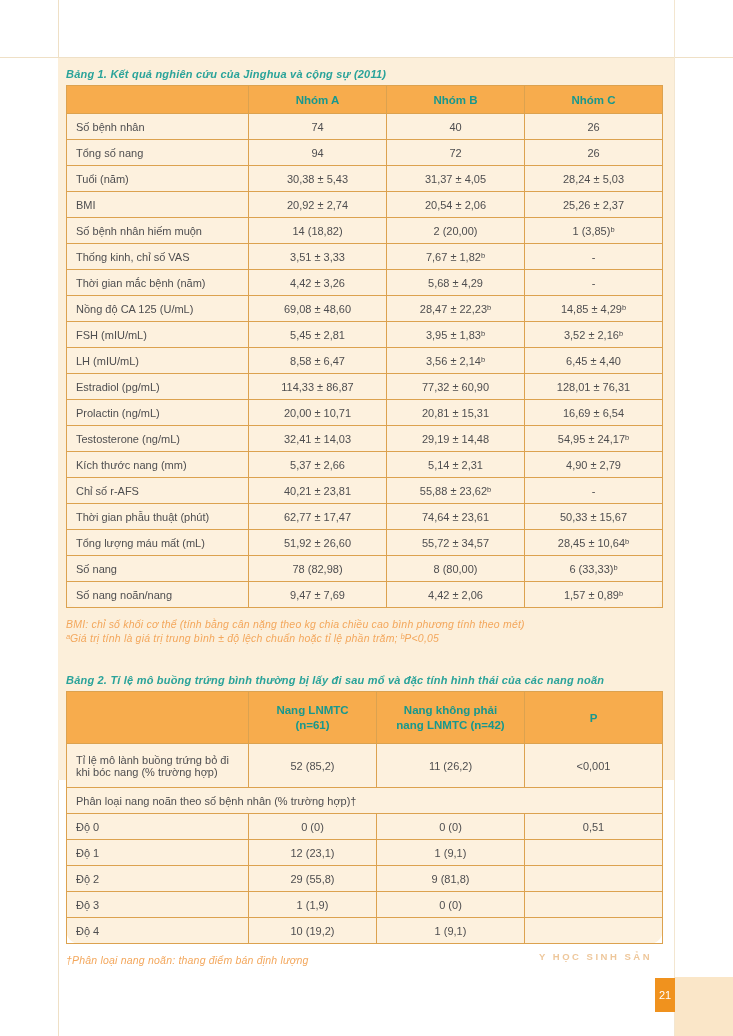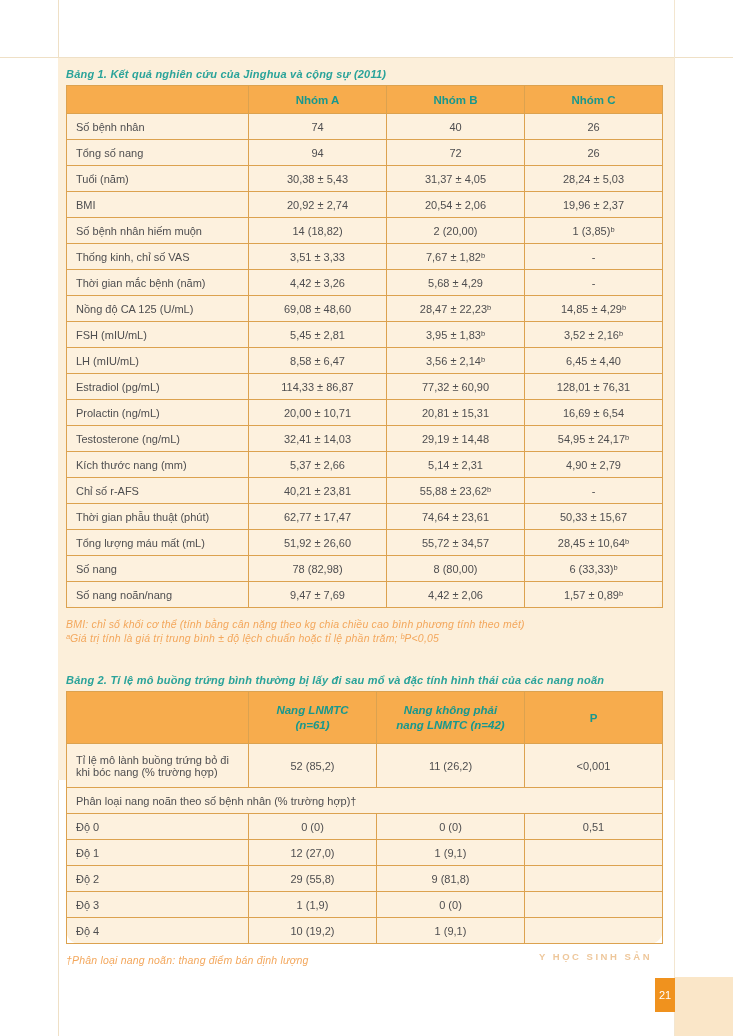--- a/index.html
+++ b/index.html
@@ -25,21 +25,21 @@
     overflow:hidden;
   }
   th{background:#f7ac4d;color:#17988e;font-weight:bold;font-size:11.5px;}
   td.lbl{text-align:left;padding-left:9px;}
   .t1 tr{height:26px;}
   .t1 tr.hdr{height:28px;}
   .t2 tr{height:26px;}
   .t2 tr.hdr{height:52px;}
   .t2 tr.tall{height:44px;}
   .t2 td.section{text-align:left;padding-left:9px;}
-  .hdr2line{line-height:15px;font-style:italic;}
+  .hdr2line{line-height:15px;}
   .footnotes{
     margin:9px 7px 0 0;font-size:10.5px;font-style:italic;color:#f3a75c;
     line-height:14px;letter-spacing:0.2px;
   }
   .title2-gap{margin-top:29px;}
   .footer-journal{
     position:absolute;top:951px;right:81px;font-size:9.5px;font-weight:bold;
     color:#eec79b;letter-spacing:2.5px;
   }
   .page-badge{
@@ -91,21 +91,21 @@
       <tr>
             <td class="lbl">Tuổi (năm)</td>
             <td>30,38 ± 5,43</td>
             <td>31,37 ± 4,05</td>
             <td>28,24 ± 5,03</td>
           </tr>
       <tr>
             <td class="lbl">BMI</td>
             <td>20,92 ± 2,74</td>
             <td>20,54 ± 2,06</td>
-            <td>19,96 ± 2,37</td>
+            <td>25,26 ± 2,37</td>
           </tr>
       <tr>
             <td class="lbl">Số bệnh nhân hiếm muộn</td>
             <td>14 (18,82)</td>
             <td>2 (20,00)</td>
             <td>1 (3,85)ᵇ</td>
           </tr>
       <tr>
             <td class="lbl">Thống kinh, chỉ số VAS</td>
             <td>3,51 ± 3,33</td>
@@ -230,21 +230,21 @@
         <td class="section" colspan="4">Phân loại nang noãn theo số bệnh nhân (% trường hợp)†</td>
       </tr>
       <tr>
             <td class="lbl">Độ 0</td>
             <td>0 (0)</td>
             <td>0 (0)</td>
             <td>0,51</td>
           </tr>
       <tr>
             <td class="lbl">Độ 1</td>
-            <td>12 (27,0)</td>
+            <td>12 (23,1)</td>
             <td>1 (9,1)</td>
             <td></td>
           </tr>
       <tr>
             <td class="lbl">Độ 2</td>
             <td>29 (55,8)</td>
             <td>9 (81,8)</td>
             <td></td>
           </tr>
       <tr>

